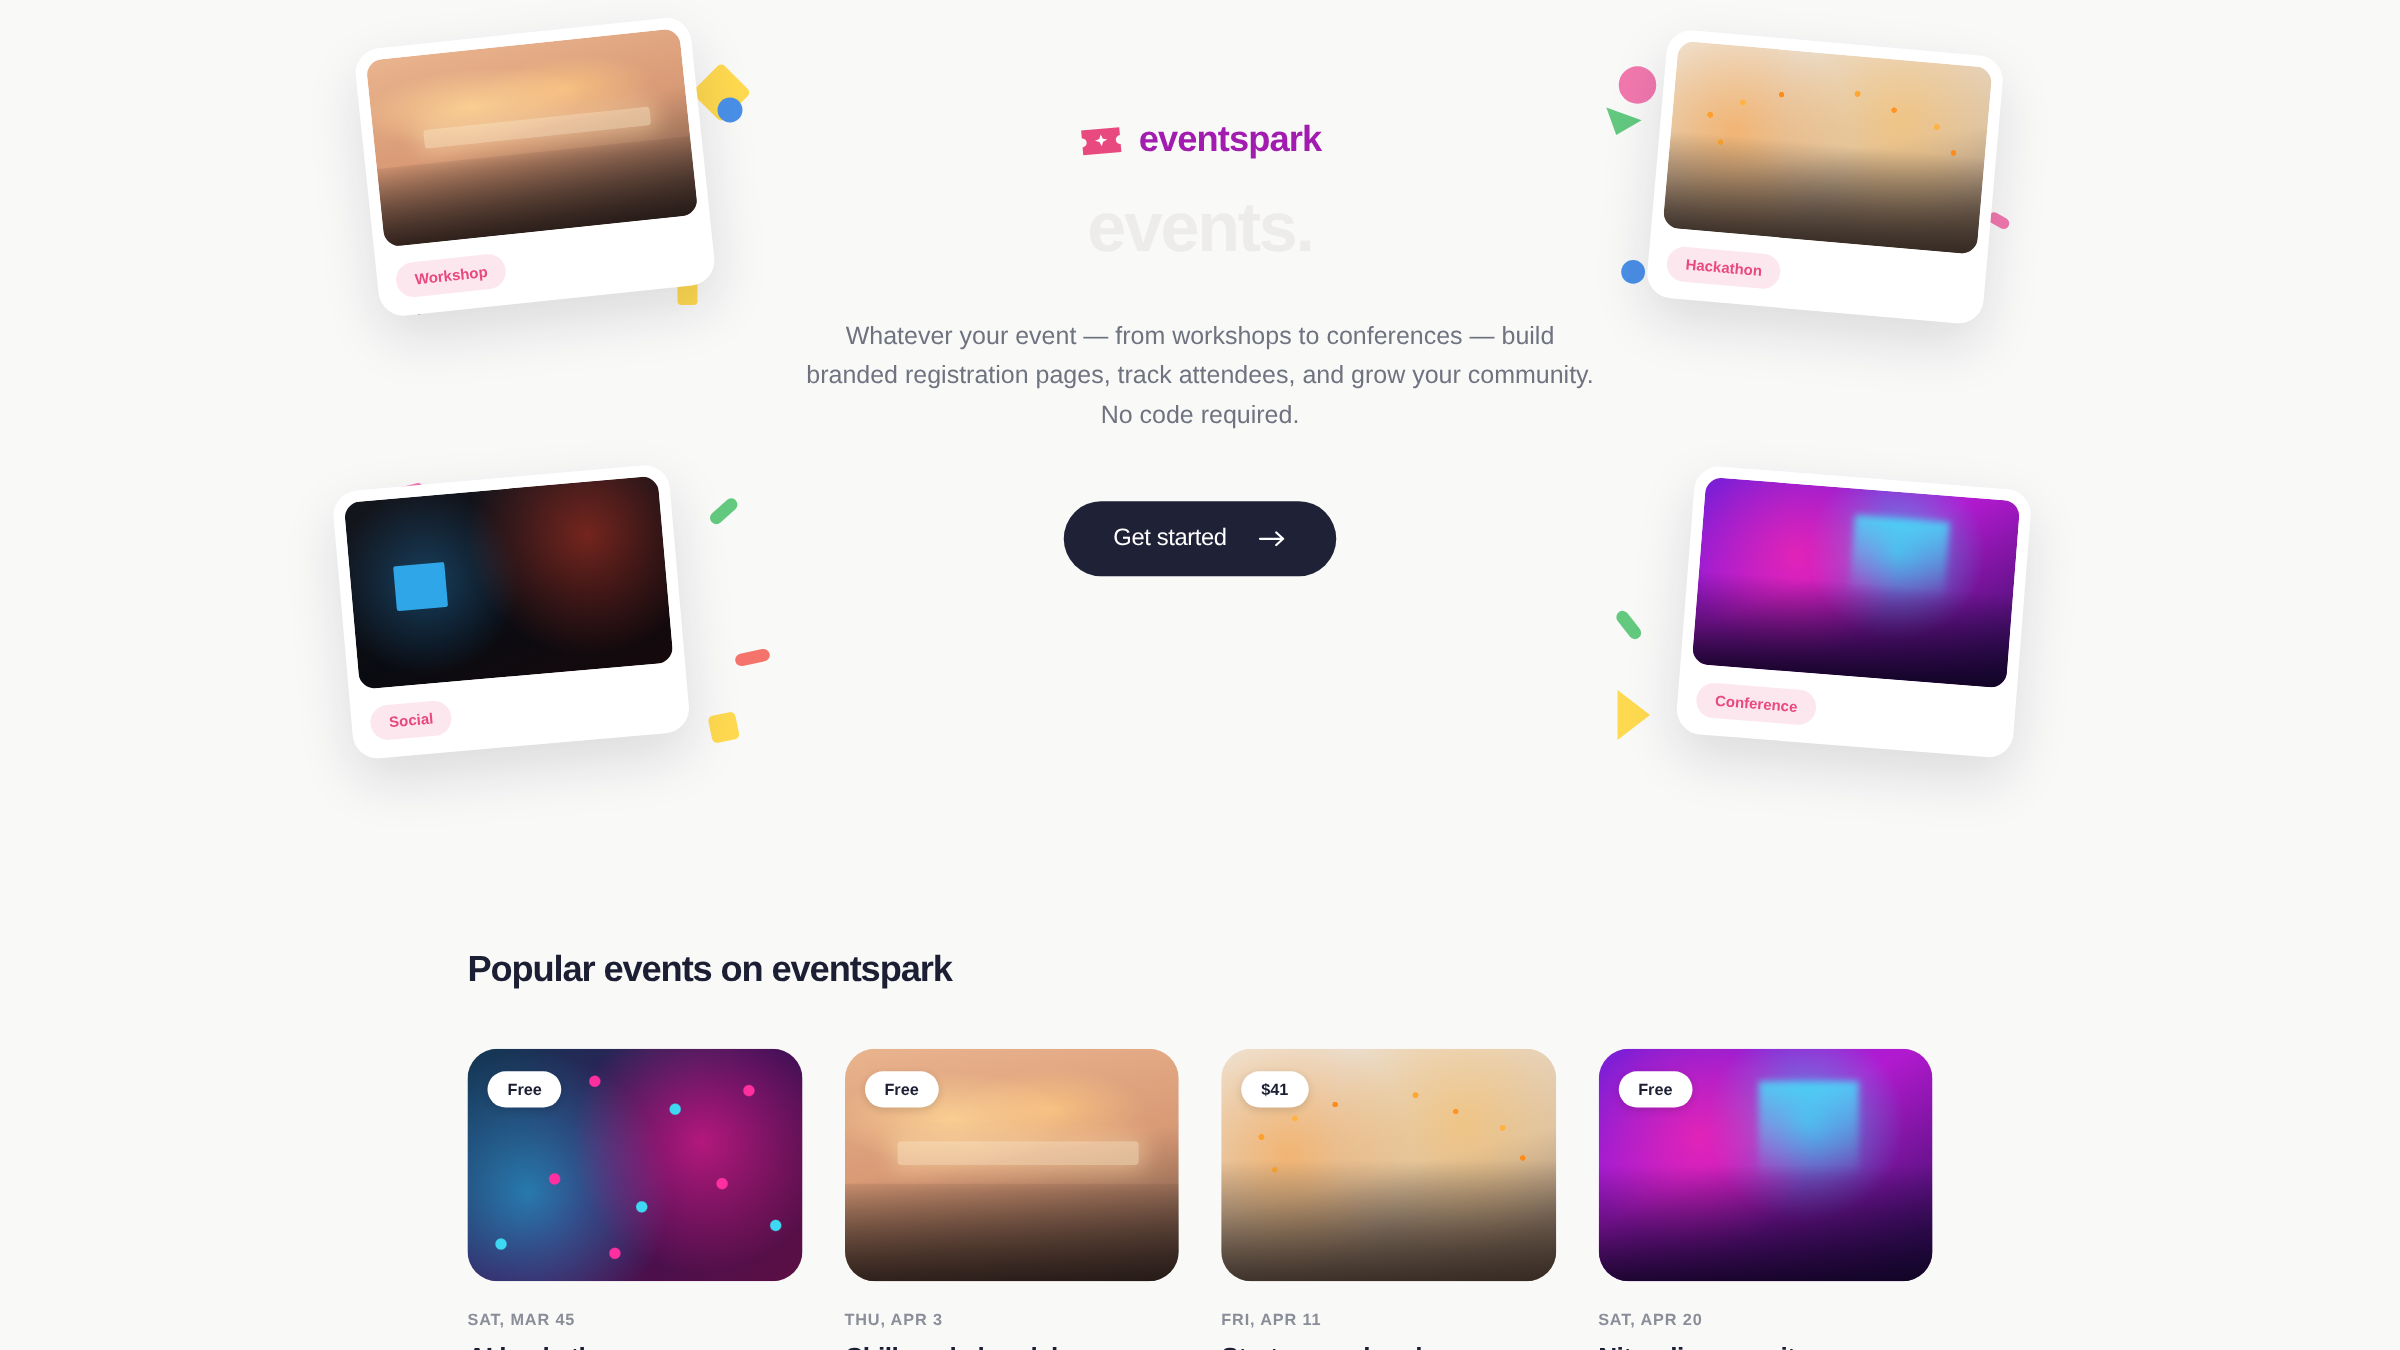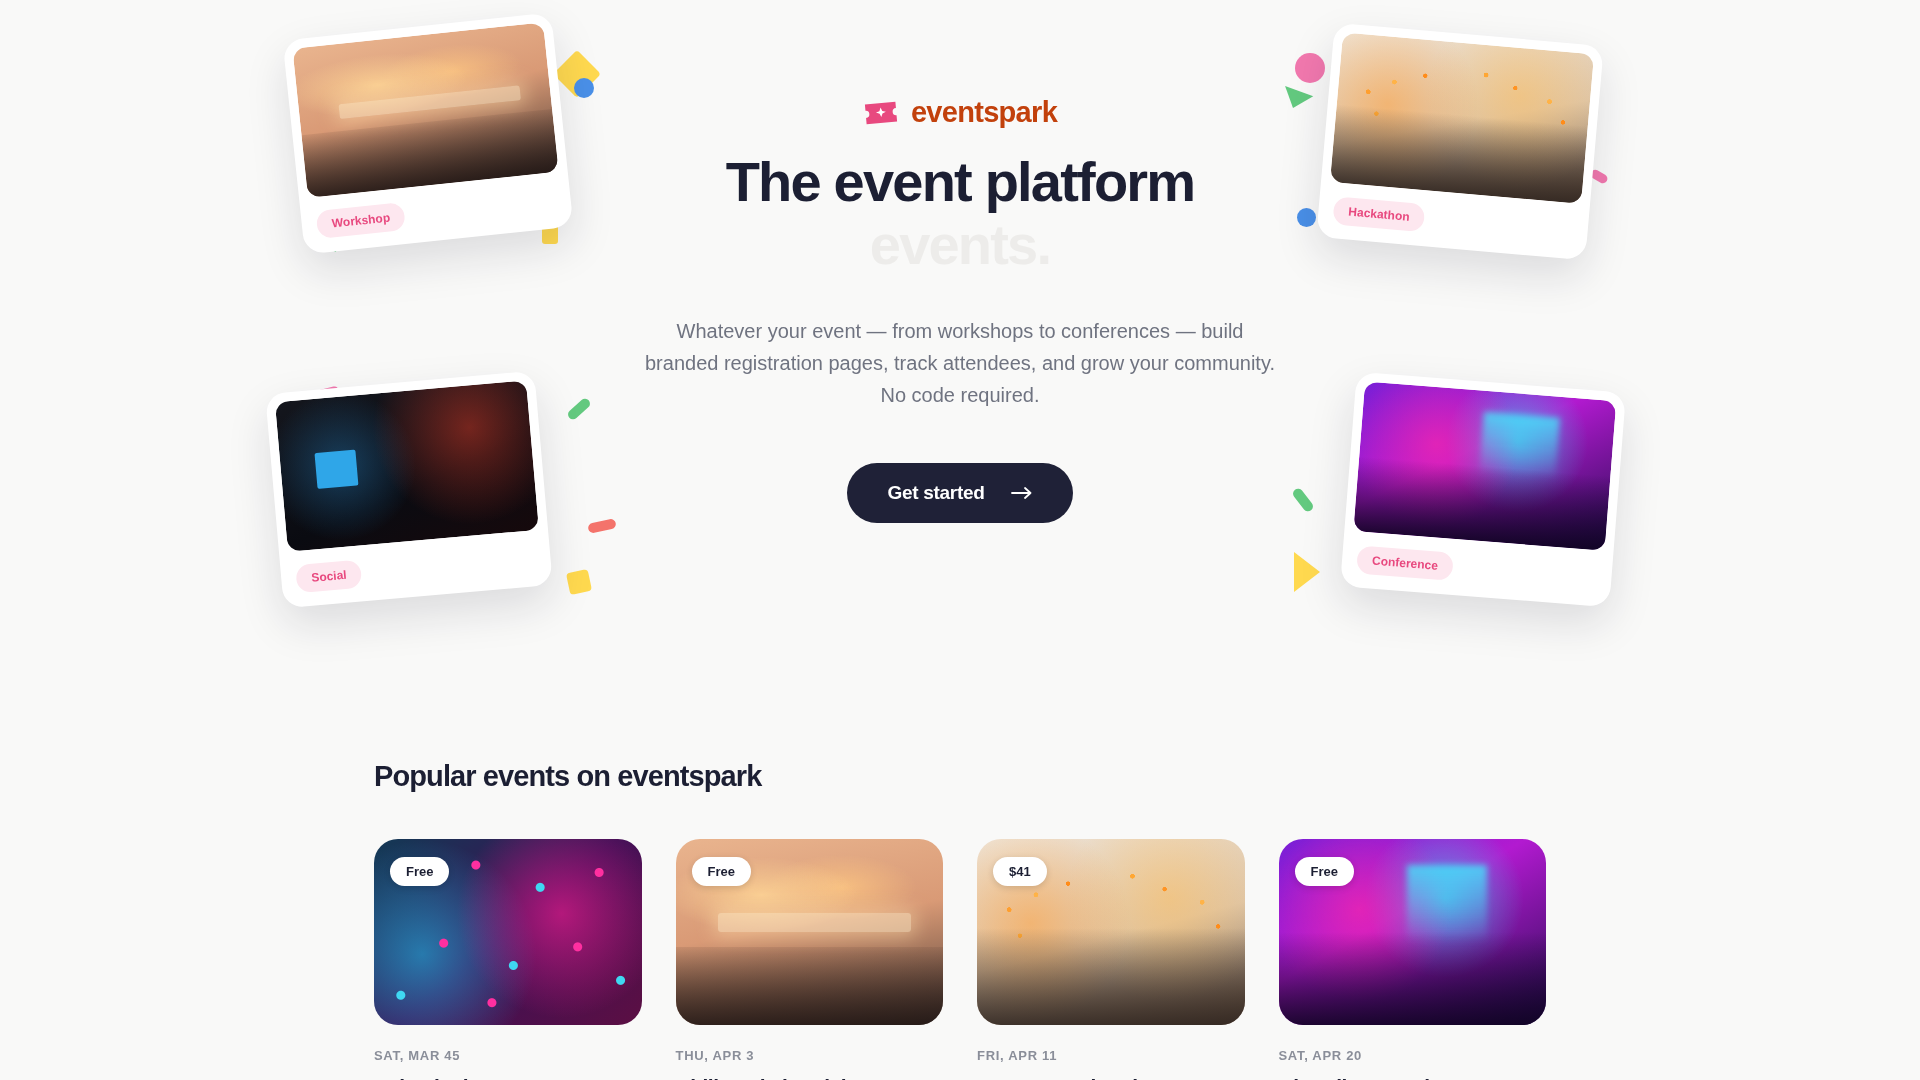--- a/index.html
+++ b/index.html
@@ -18,40 +18,40 @@
   .hero-center {
     position:absolute; left:50%; top:96px; transform:translateX(-50%);
     width:640px; text-align:center; z-index:6;
   }
   .brand {
     display:flex; align-items:center; justify-content:center; gap:12px;
     margin-bottom:22px;
   }
   .ticket-icon { width:36px; height:26px; display:block; }
   .brand-name {
-    font-size:29px; font-weight:700; color:#c2410c;
+    font-size:29px; font-weight:700; color:#a21caf;
     letter-spacing:-0.7px;
   }
   .headline {
     font-size:56px; line-height:1.12; font-weight:800;
     color:#1c1f33; letter-spacing:-1.8px;
   }
   .headline .ln { display:block; }
   .headline .ghost { color:#edecea; }
   .subhead {
     margin-top:40px; font-size:20px; line-height:1.58;
     color:#6f7380; font-weight:400;
   }
   .cta-wrap { margin-top:52px; display:flex; justify-content:center; }
   .cta {
     display:inline-flex; align-items:center; gap:26px;
     background:#1f2137; color:#fff;
     border:none; border-radius:999px;
     padding:19px 40px; cursor:pointer;
-    font-size:19px; font-weight:700; letter-spacing:-0.3px;
+    font-size:19px; font-weight:400; letter-spacing:-0.3px;
     font-family:"Liberation Sans", sans-serif;
   }
   .cta .arrow { width:22px; height:14px; display:block; }
 
   
   .fcard {
     position:absolute; width:270px;
     background:#fff; border-radius:20px;
     box-shadow:0 18px 44px rgba(25,25,50,.13);
     padding:9px 9px 0 9px; overflow:hidden; z-index:4;
@@ -273,21 +273,20 @@
         <svg class="ticket-icon" viewBox="0 0 40 28">
           <g transform="rotate(-5 20 14)">
             <path d="M3 3h34v7a4 4 0 0 0 0 8v7H3v-7a4 4 0 0 0 0-8V3z" fill="#e8497f"></path>
             <path d="M20 8l1.6 3.9L25.5 13l-3.9 1.6L20 18.5 18.4 14.6 14.5 13l3.9-1.1L20 8z" fill="#fff"></path>
           </g>
         </svg>
         <span class="brand-name">eventspark</span>
       </div>
 
       <h1 class="headline">
-        <span class="ln">The event platform</span>
         <span class="ln ghost">events.</span>
       </h1>
 
       <p class="subhead">Whatever your event — from workshops to conferences — build branded registration pages, track attendees, and grow your community. No code required.</p>
 
       <div class="cta-wrap">
         <button class="cta">
           <span>Get started</span>
           <svg class="arrow" viewBox="0 0 22 14">
             <path d="M1 7h18M14 2l5.5 5L14 12" stroke="#ffffff" stroke-width="1.8" fill="none" stroke-linecap="round" stroke-linejoin="round"></path>

